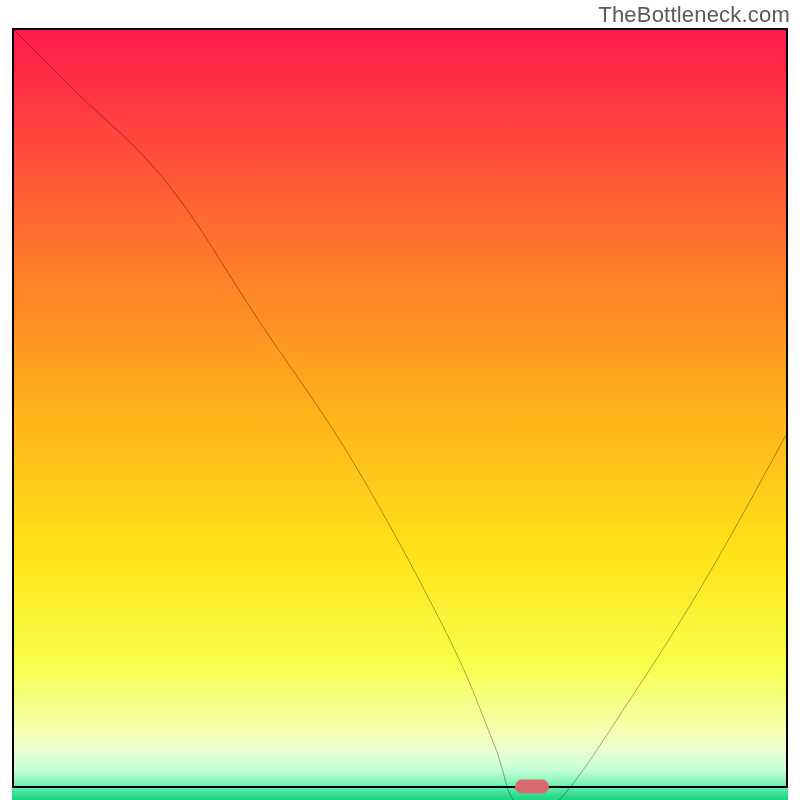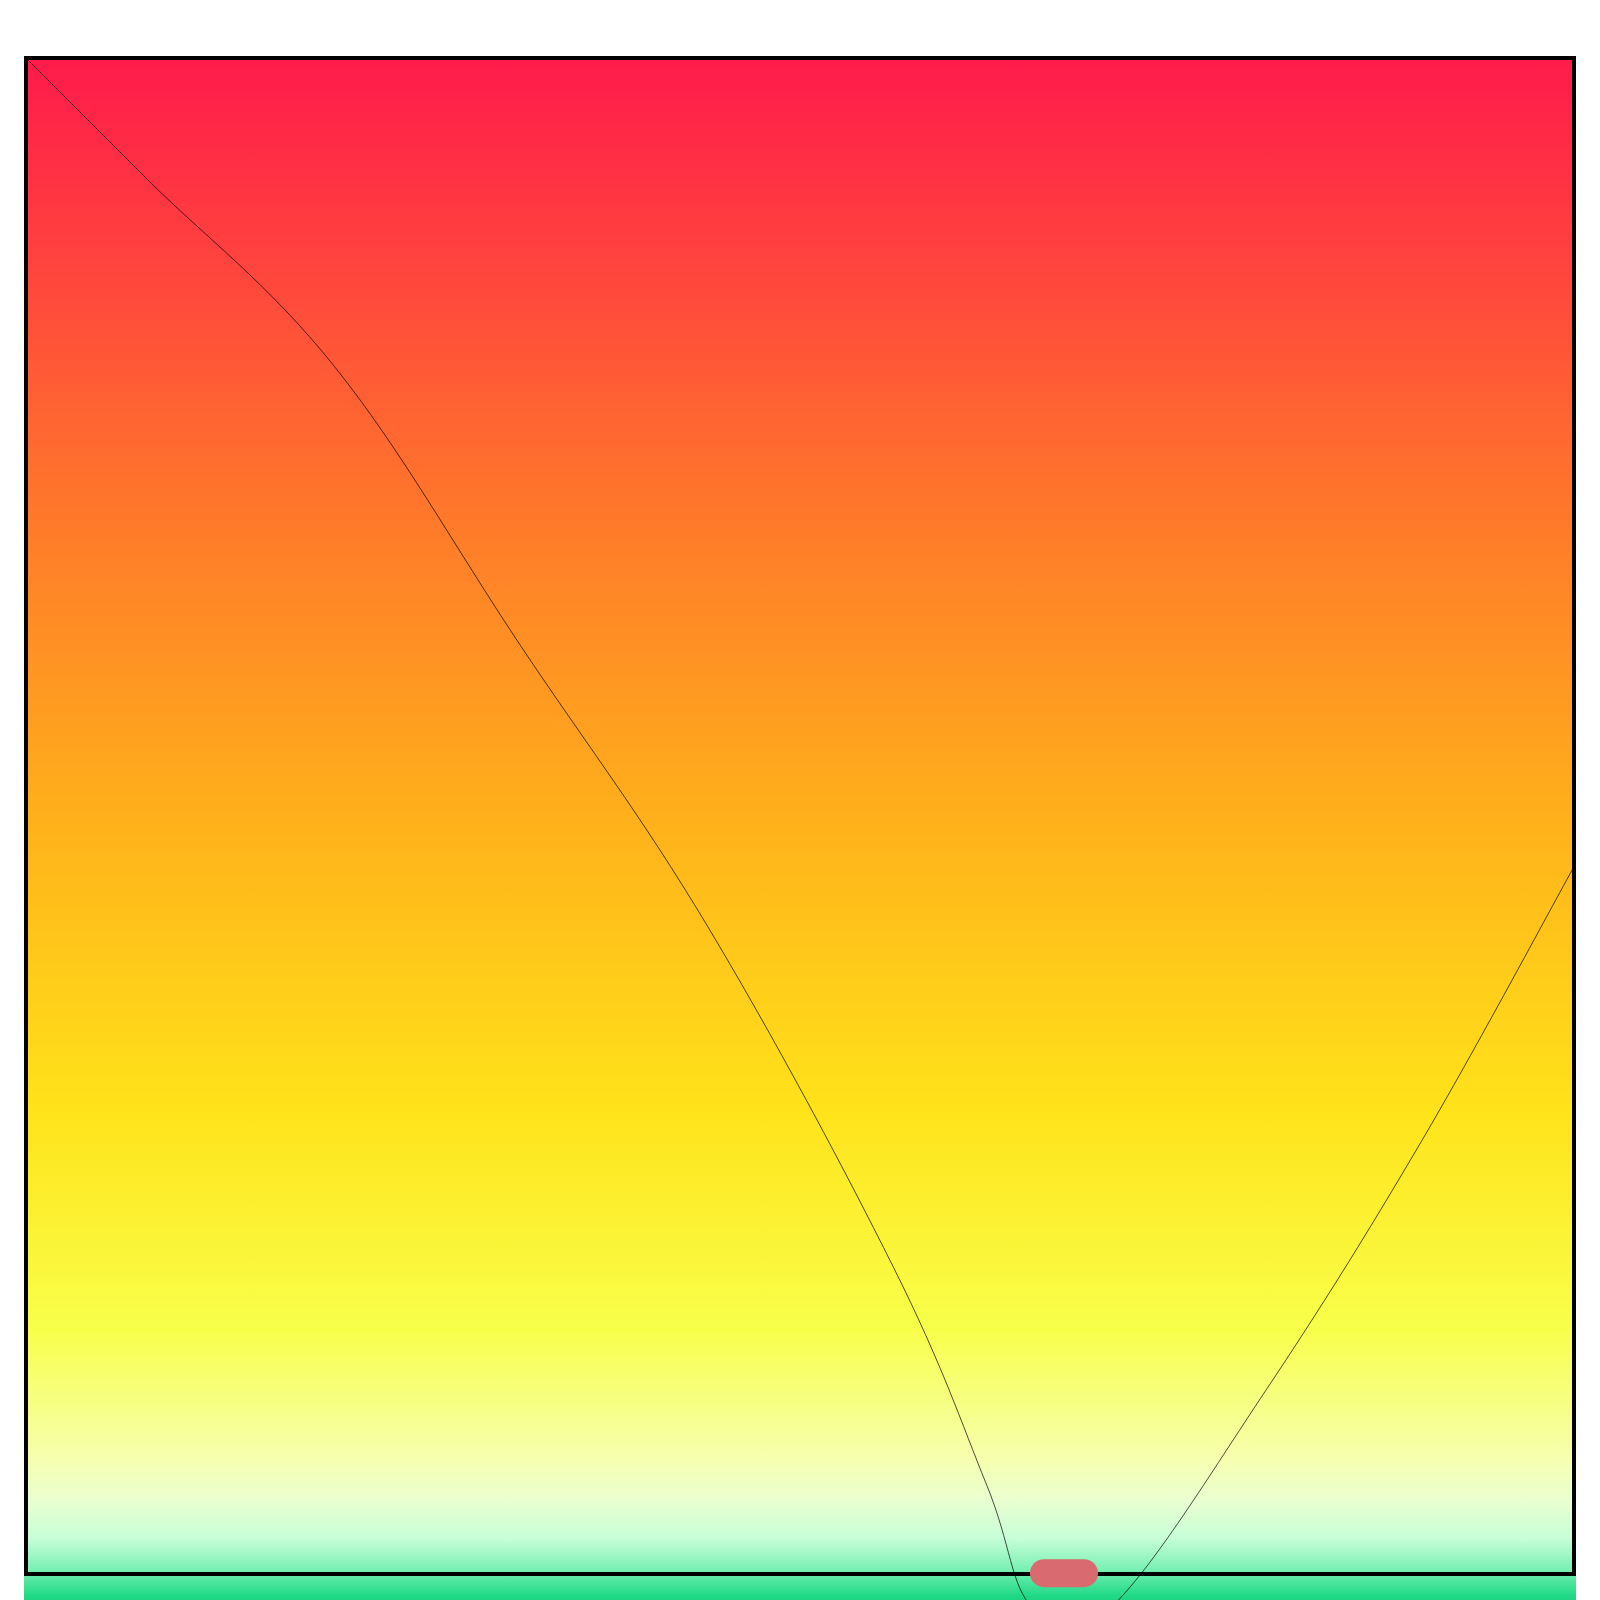--- a/index.html
+++ b/index.html
@@ -57,20 +57,21 @@
     background: #d96a6f;
     border-radius: 7px;
     transform: translate(-50%, -50%);
     z-index: 6;
   }
 </style>
 </head>
 <body>
 
 <div class="container">
+  <div class="watermark">TheBottleneck.com</div>
 
   <div class="plot">
     <svg class="plot-bg" viewBox="0 0 100 100" preserveAspectRatio="none">
       <defs>
         <linearGradient id="bg-grad" x1="0" y1="0" x2="0" y2="1">
             <stop offset="0%" stop-color="#ff1a4b"></stop>
             <stop offset="12%" stop-color="#ff3f3f"></stop>
             <stop offset="30%" stop-color="#ff7a2a"></stop>
             <stop offset="50%" stop-color="#ffb31a"></stop>
             <stop offset="68%" stop-color="#ffe31a"></stop>

